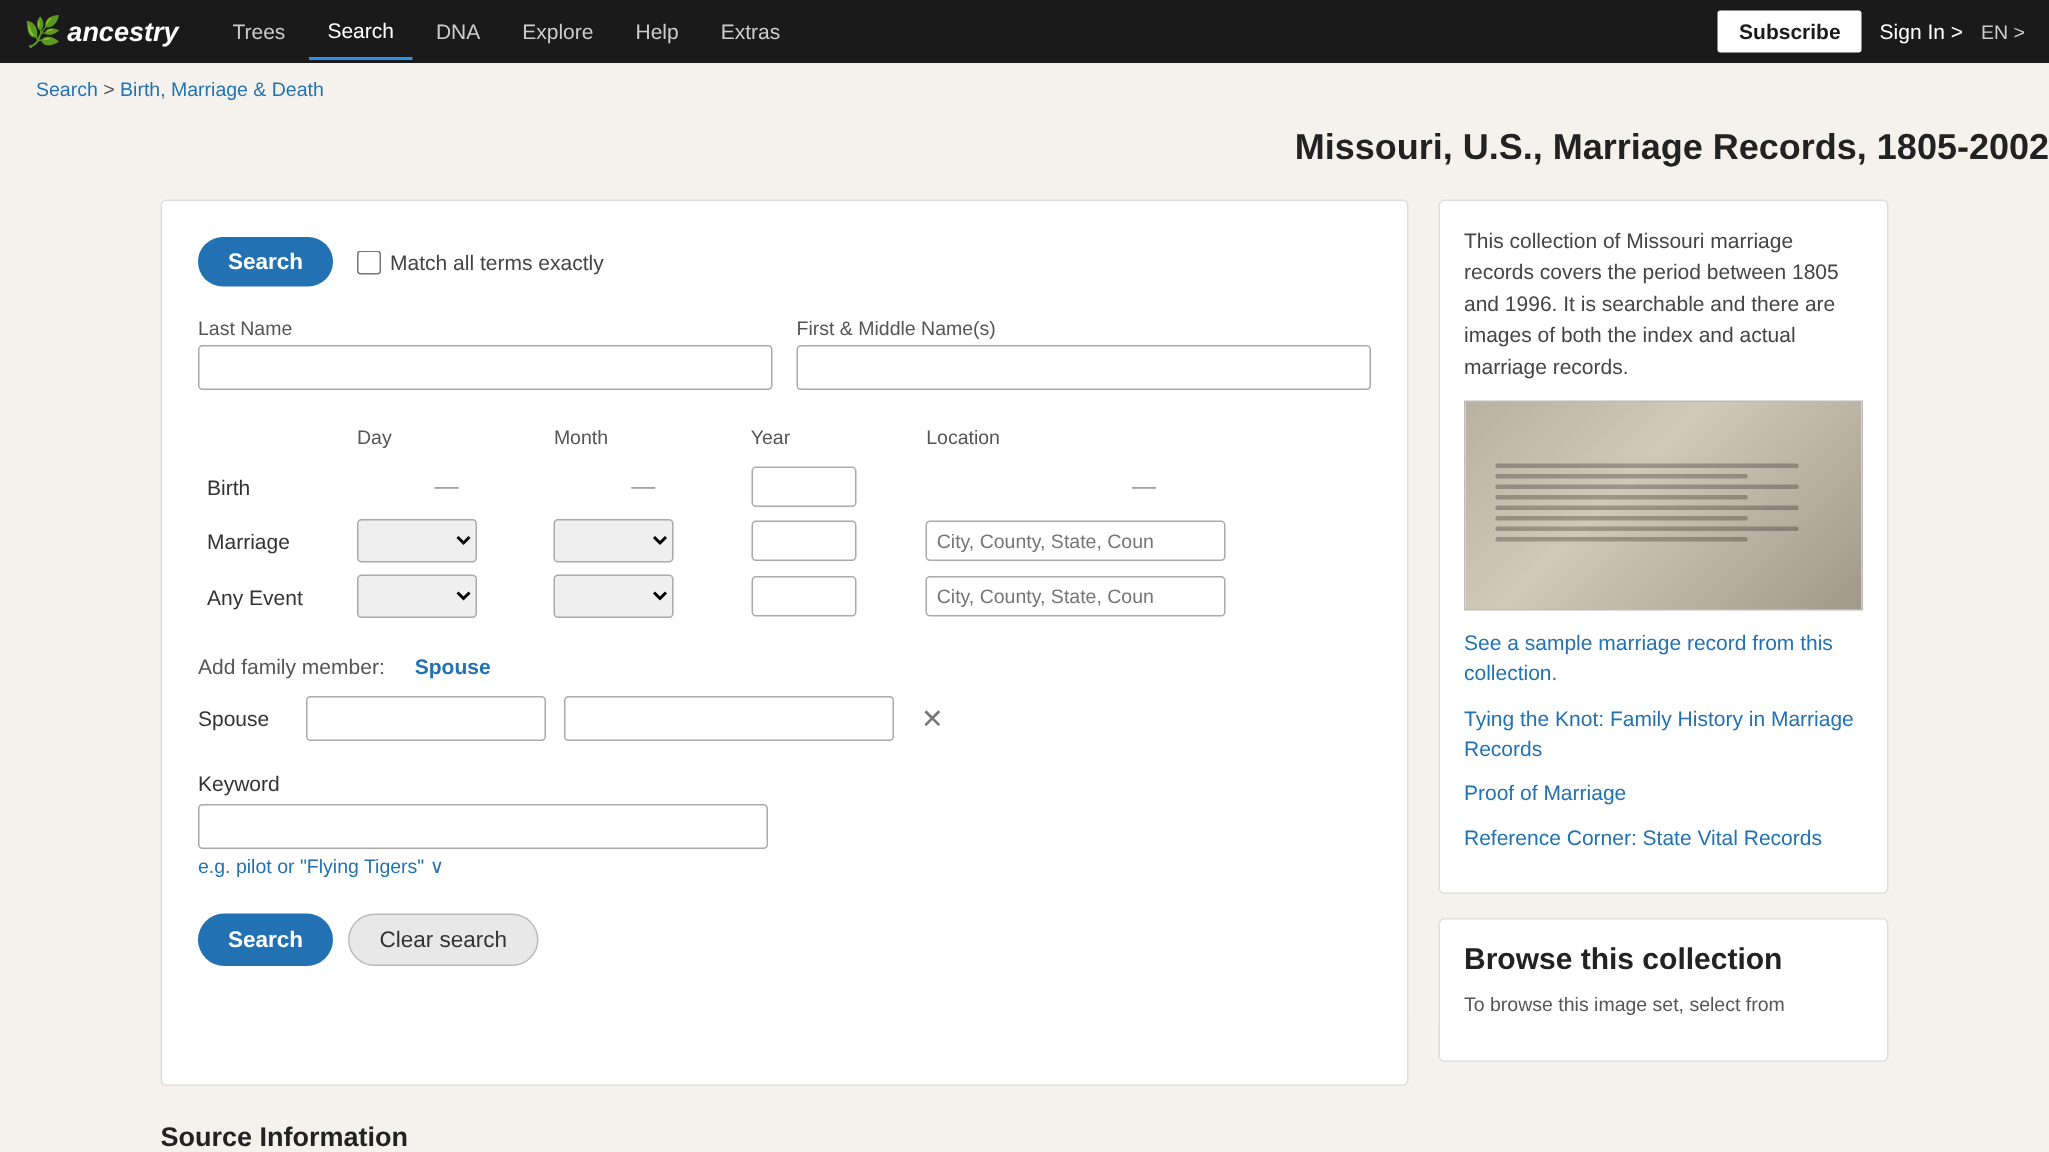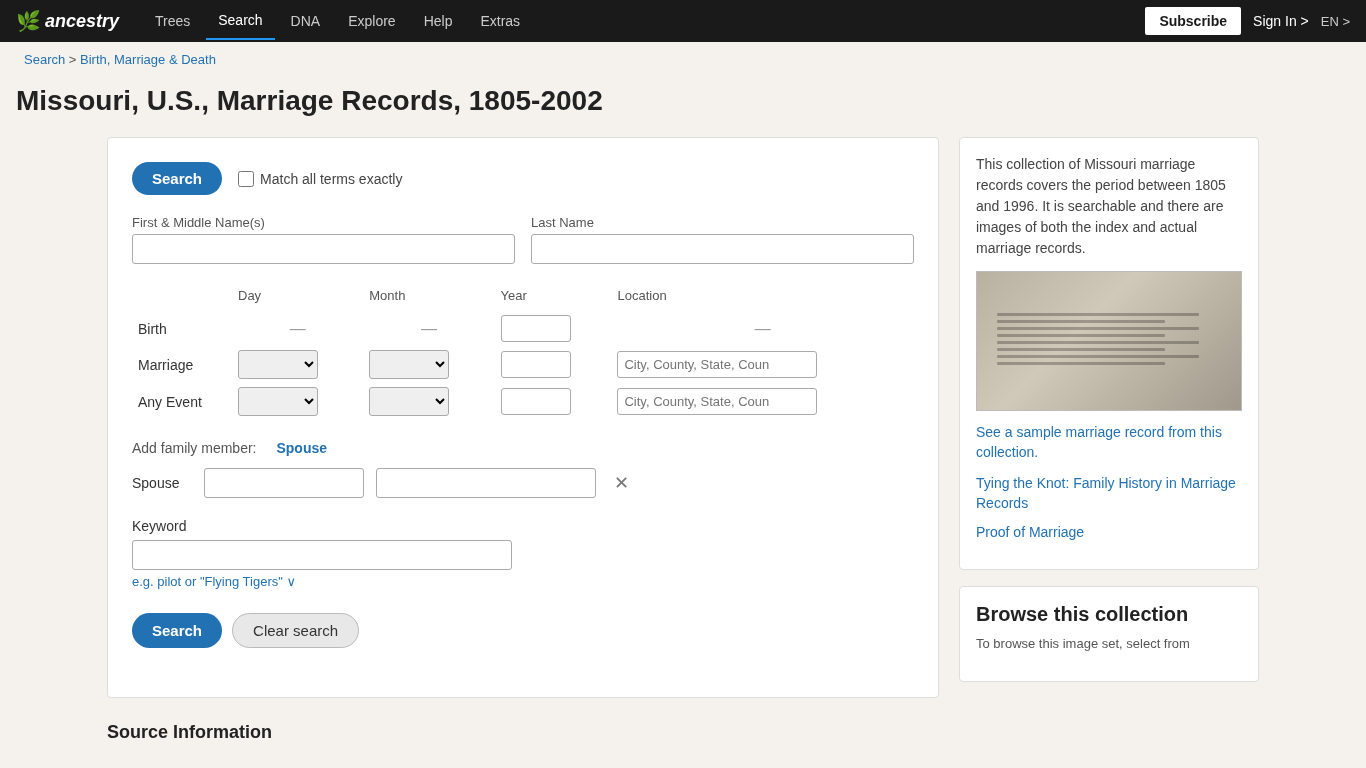--- a/index.html
+++ b/index.html
@@ -80,25 +80,25 @@
     
     .breadcrumb {
       padding: 10px 24px;
       font-size: 13px;
       color: #555;
     }
     .breadcrumb a { color: #2272b3; text-decoration: none; }
 
     
     .page-title {
-      text-align: left;
-      font-size: 28px;
+      text-align: right;
+      font-size: 24px;
       font-weight: bold;
       color: #222;
-      margin: 8px 16px 20px;
+      margin: 8px 0 20px;
     }
 
     
     .main-content {
       display: flex;
       gap: 20px;
       padding: 0 24px 24px;
       max-width: 1200px;
       margin: 0 auto;
     }
@@ -412,25 +412,25 @@
     <div class="search-top-row">
       <button class="search-btn">Search</button>
       <label class="match-exact-label">
         <input type="checkbox" style="">
         <span>Match all terms exactly</span>
       </label>
     </div>
 
     <div class="name-row">
       <div class="field-group">
-        <label>First &amp; Middle Name(s)</label>
+        <label>Last Name</label>
         <input type="text" style="">
       </div>
       <div class="field-group">
-        <label>Last Name</label>
+        <label>First &amp; Middle Name(s)</label>
         <input type="text" style="">
       </div>
     </div>
 
     <table class="date-table">
       <thead>
         <tr>
           <th style="width:100px"></th>
           <th>Day</th>
           <th>Month</th>
@@ -533,20 +533,23 @@
 
       <a href="#" style="color:#2272b3; font-size:14px; display:block; margin-bottom:12px; text-decoration:none; line-height:1.4;">See a sample marriage record from this collection.</a>
 
       <ul class="sidebar-links">
         <li>
           <a href="#">Tying the Knot: Family History in Marriage Records</a>
         </li>
         <li>
           <a href="#">Proof of Marriage</a>
         </li>
+        <li>
+          <a href="#">Reference Corner: State Vital Records</a>
+        </li>
       </ul>
     </div>
 
     <div class="sidebar-card browse-card">
       <h3>Browse this collection</h3>
       <p>To browse this image set, select from</p>
     </div>
   </div>
 
 </div>

